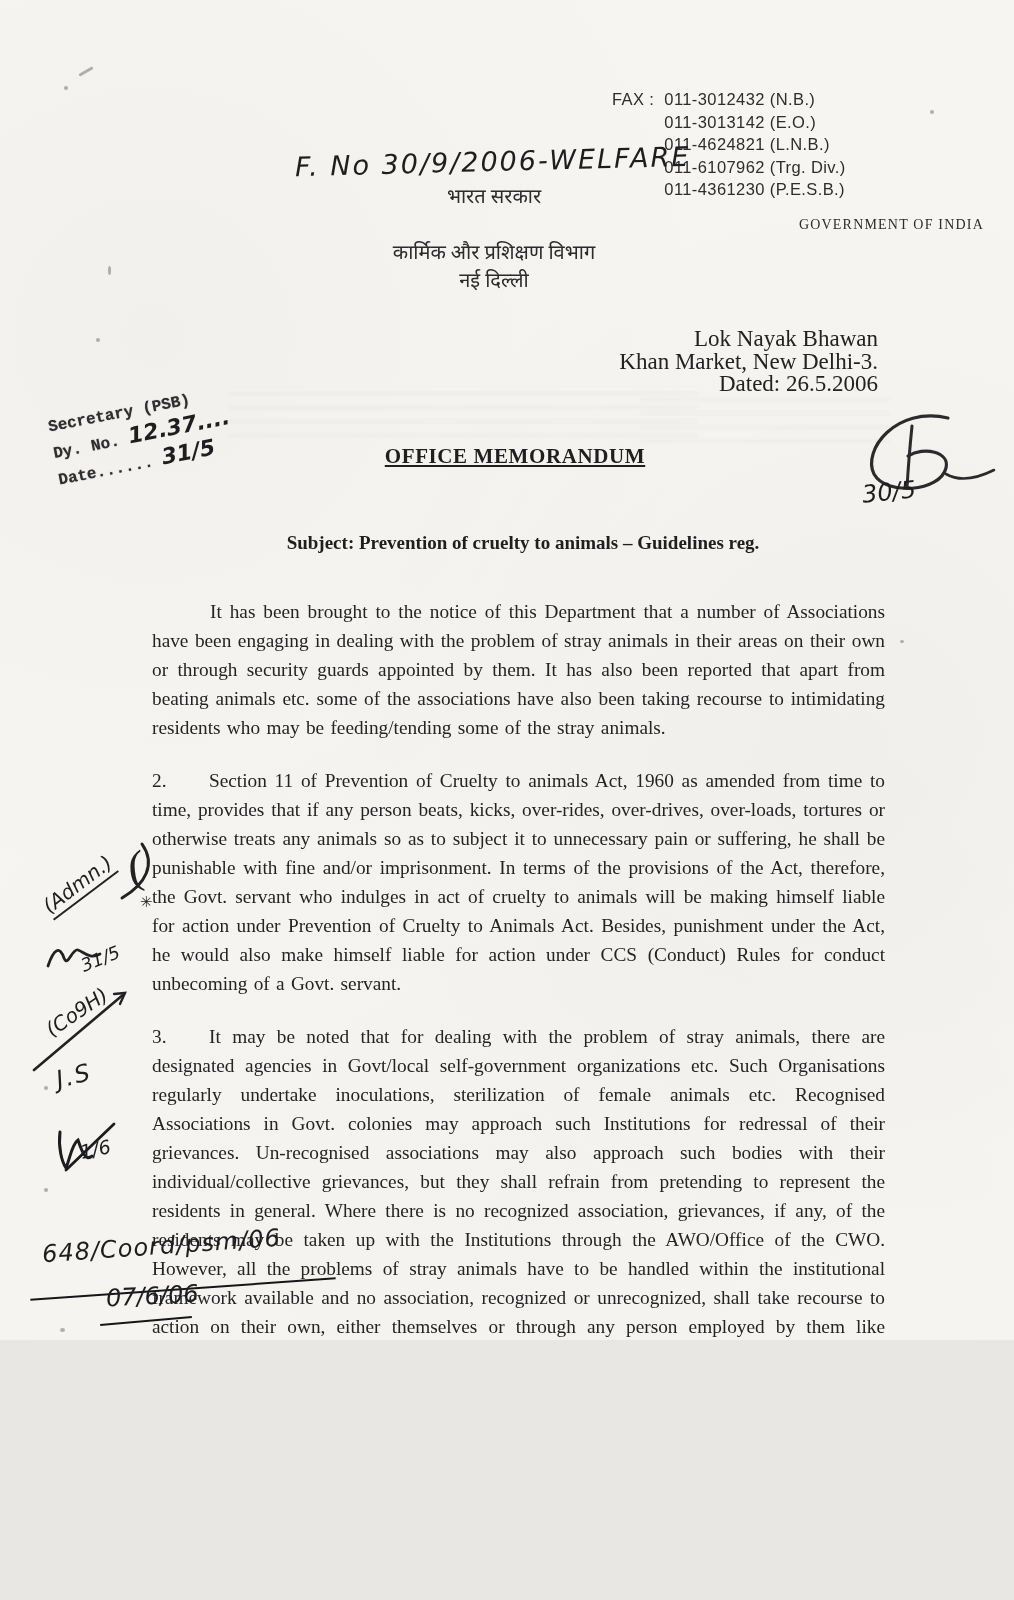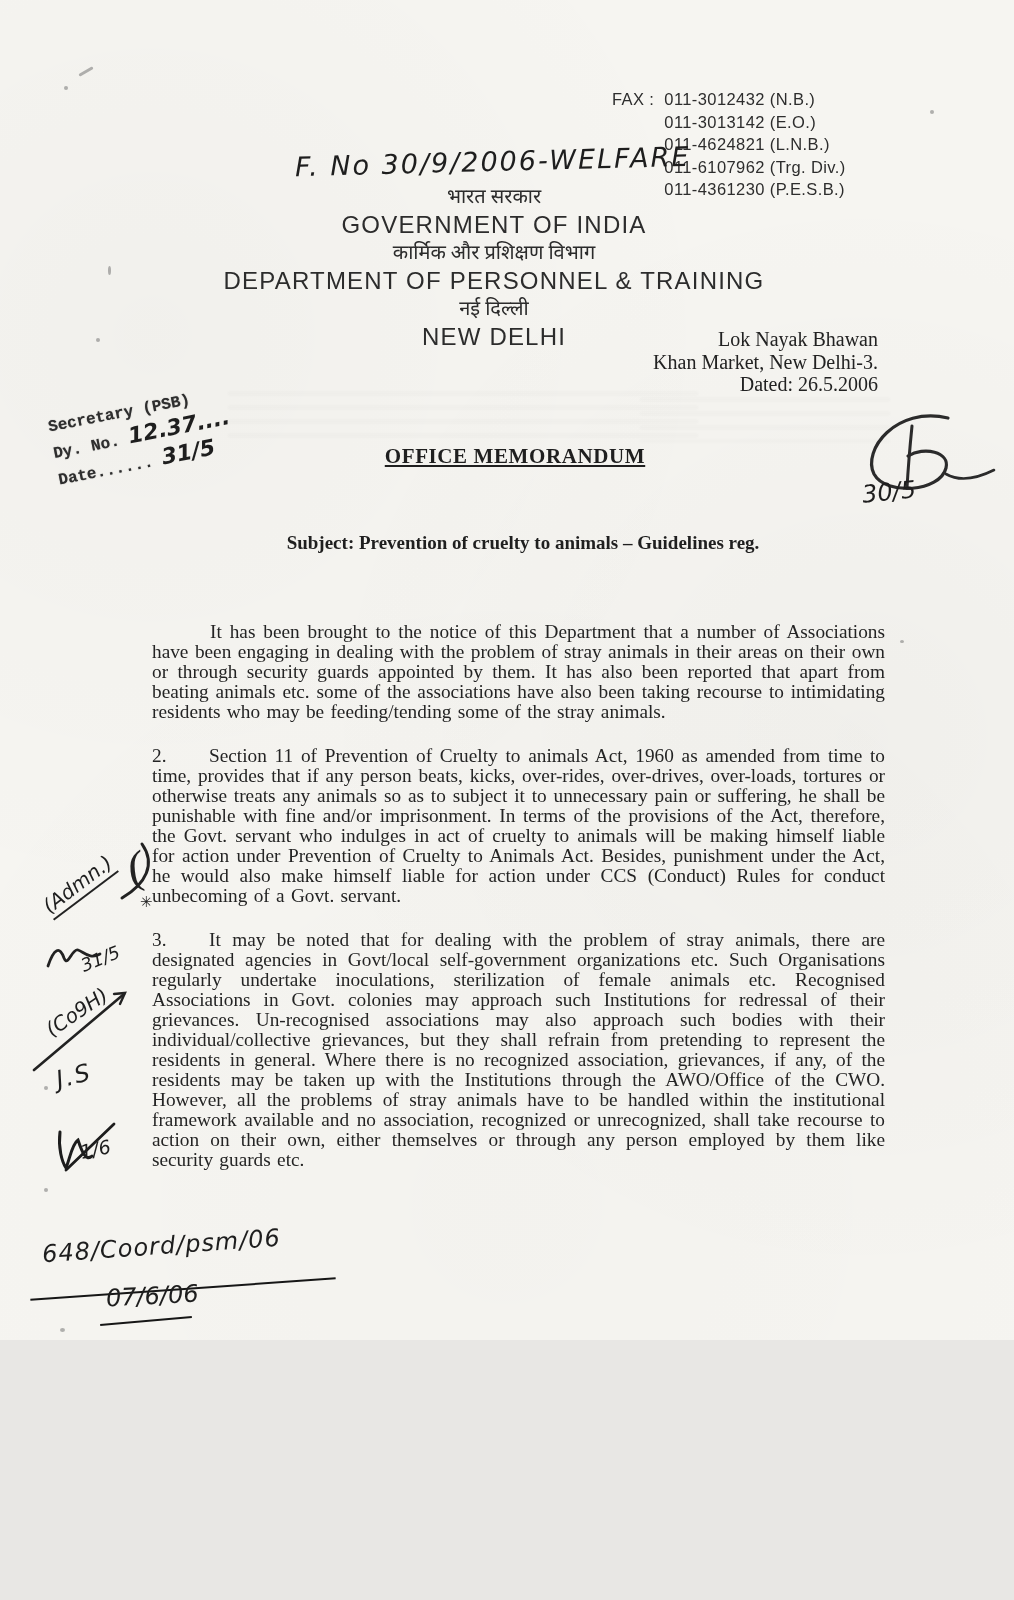--- a/index.html
+++ b/index.html
@@ -18,34 +18,34 @@
        font-family:"Liberation Sans", sans-serif;font-size:16.5px;line-height:22.6px;
        color:#2d2d2d;letter-spacing:.4px;}
   
   .hw{font-family:"DejaVu Sans", sans-serif;font-style:italic;color:#1e1e1e;}
   .file-no{left:295px;top:146px;font-size:27px;transform:rotate(-1.5deg);
            letter-spacing:2px;white-space:nowrap;}
   
   .org{left:0;top:184px;width:984px;text-align:center;}
   .org div{margin:0 0 3px 4px;}
   .hindi{font-size:20px;line-height:25px;color:#2b2b2b;}
-  .eng{font-family:Liberation Sans, sans-serif;font-size:24px;line-height:25px;
-       letter-spacing:1.2px;color:#2c2c2c;}
-  .addr{right:136px;top:328px;text-align:right;font-size:20px;line-height:22.5px;color:#222;}
+  .eng{font-family:Liberation Serif, serif;font-size:14px;line-height:25px;
+       letter-spacing:1.2px;color:#2c2c2c;text-align:right;}
+  .addr{right:136px;top:328px;text-align:right;font-size:23px;line-height:22.5px;color:#222;}
   
   .stamp{left:52px;top:398px;transform:rotate(-11deg);
          font-family:"Liberation Mono", monospace;font-weight:bold;font-size:16px;
          line-height:24px;color:#2e2e2e;text-shadow:0 0 1px rgba(40,40,40,.55);white-space:nowrap;}
   .stamp .hwv{font-size:22px;font-weight:bold;font-style:italic;text-shadow:none;}
   
   .om-title{left:0;top:444px;width:1030px;text-align:center;font-size:21px;font-weight:bold;
             letter-spacing:.6px;text-decoration:underline;color:#1f1f1f;}
   .subject{left:0;top:532px;width:1046px;text-align:center;font-size:19px;font-weight:bold;color:#1f1f1f;}
   
-  .body-text{left:152px;top:622px;width:733px;font-size:19.3px;line-height:20px;
+  .body-text{left:152px;top:597px;width:733px;font-size:19.3px;line-height:29px;
              text-align:justify;color:#242424;word-spacing:1.5px;}
   .body-text p{margin:0 0 24px 0;}
   .body-text p.first{text-indent:58px;}
   .pnum{display:inline-block;width:57px;}
   
   .ann{white-space:nowrap;}
   .sig30-5{left:862px;top:478px;font-size:24px;transform:rotate(-6deg);}
   .admn{left:38px;top:872px;transform:rotate(-37deg);font-size:20px;
         border-bottom:2px solid #222;padding-bottom:1px;}
   .d31-5{left:80px;top:948px;transform:rotate(-22deg);font-size:18px;}
@@ -79,23 +79,21 @@
       <div>011-4361230 (P.E.S.B.)</div>
     </div>
   </div>
 
   <div class="abs hw file-no">F. No 30/9/2006-WELFARE</div>
 
   <div class="abs org">
     <div class="hindi">भारत सरकार</div>
     <div class="eng">GOVERNMENT OF INDIA</div>
     <div class="hindi">कार्मिक और प्रशिक्षण विभाग</div>
-    <div class="eng">DEPARTMENT OF PERSONNEL &amp; TRAINING</div>
     <div class="hindi">नई दिल्ली</div>
-    <div class="eng">NEW DELHI</div>
   </div>
 
   <div class="abs addr">
     <div>Lok Nayak Bhawan</div>
     <div>Khan Market, New Delhi-3.</div>
     <div>Dated: 26.5.2006</div>
   </div>
 
   <div class="abs stamp">
     <div>Secretary (PSB)</div>

